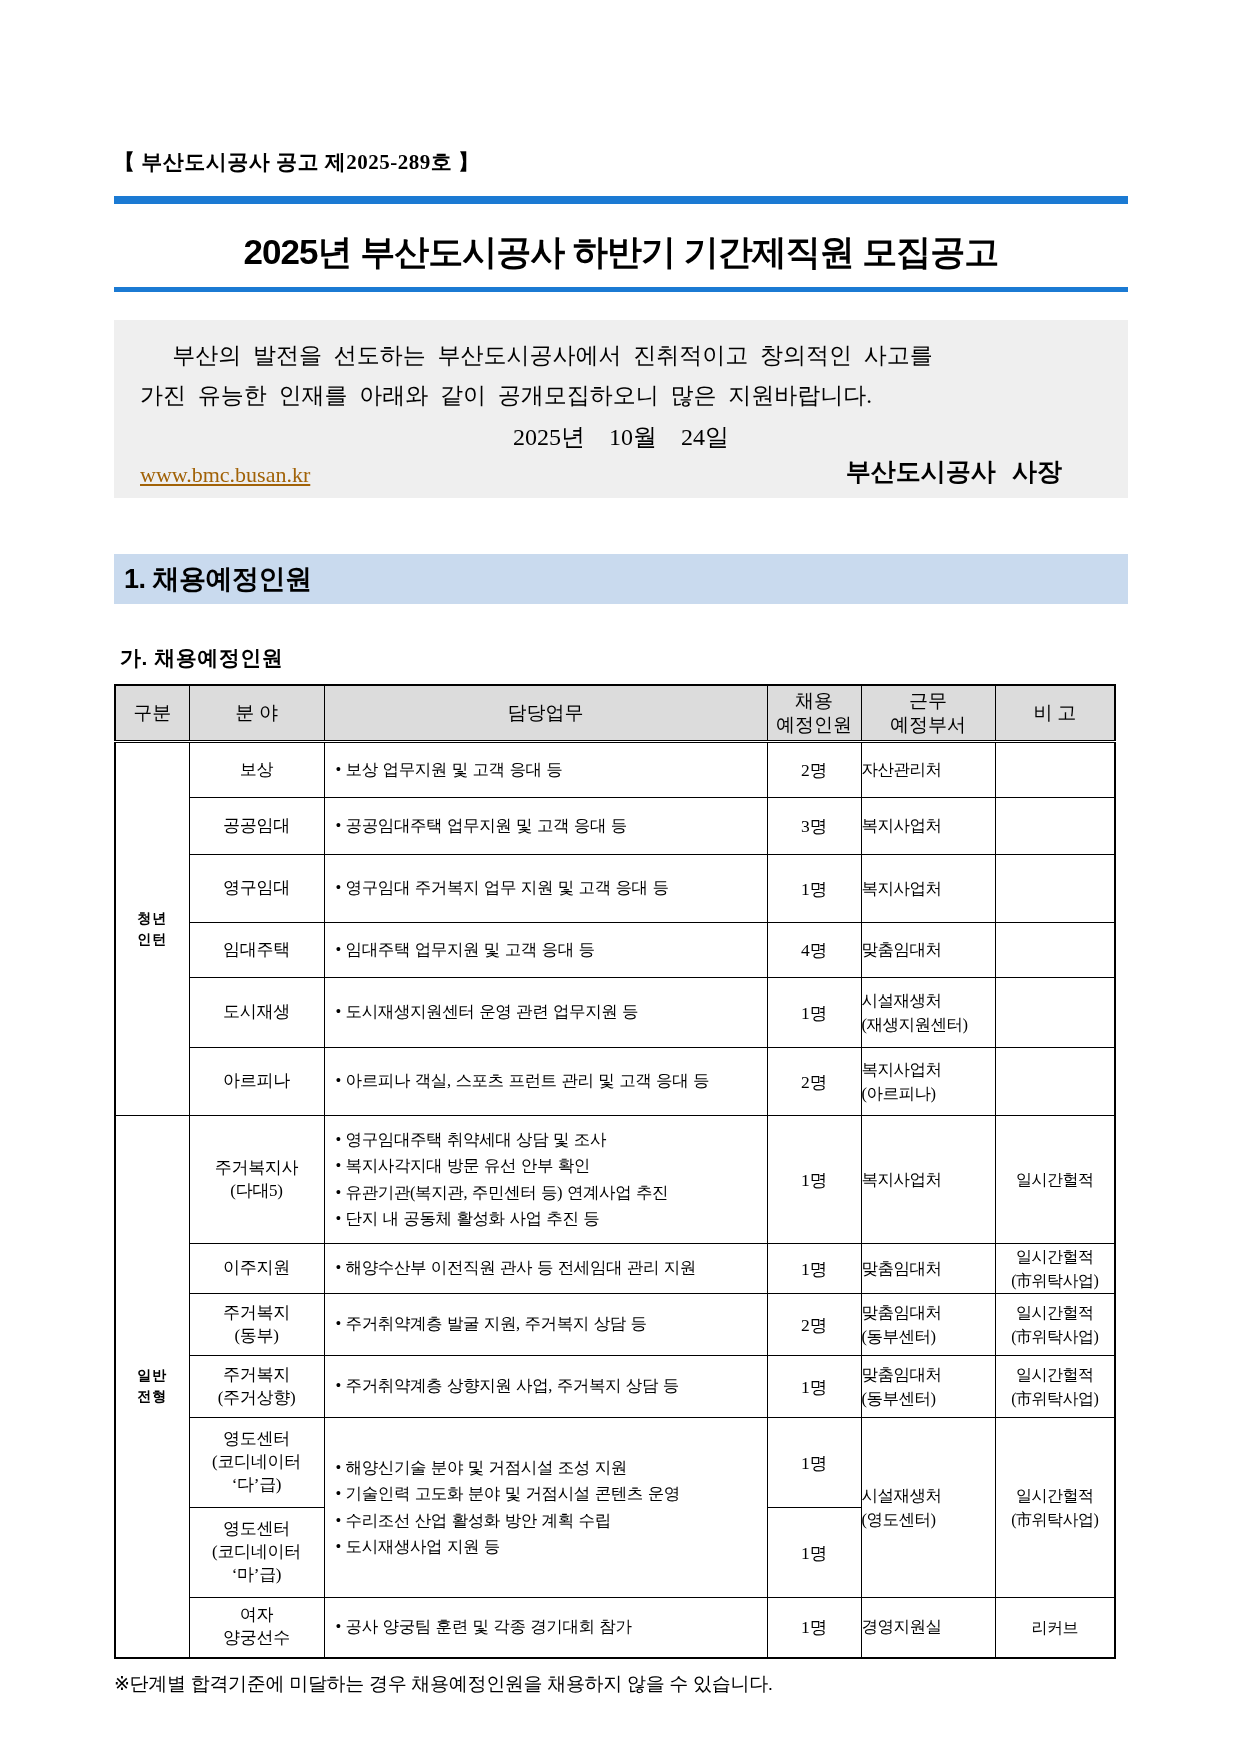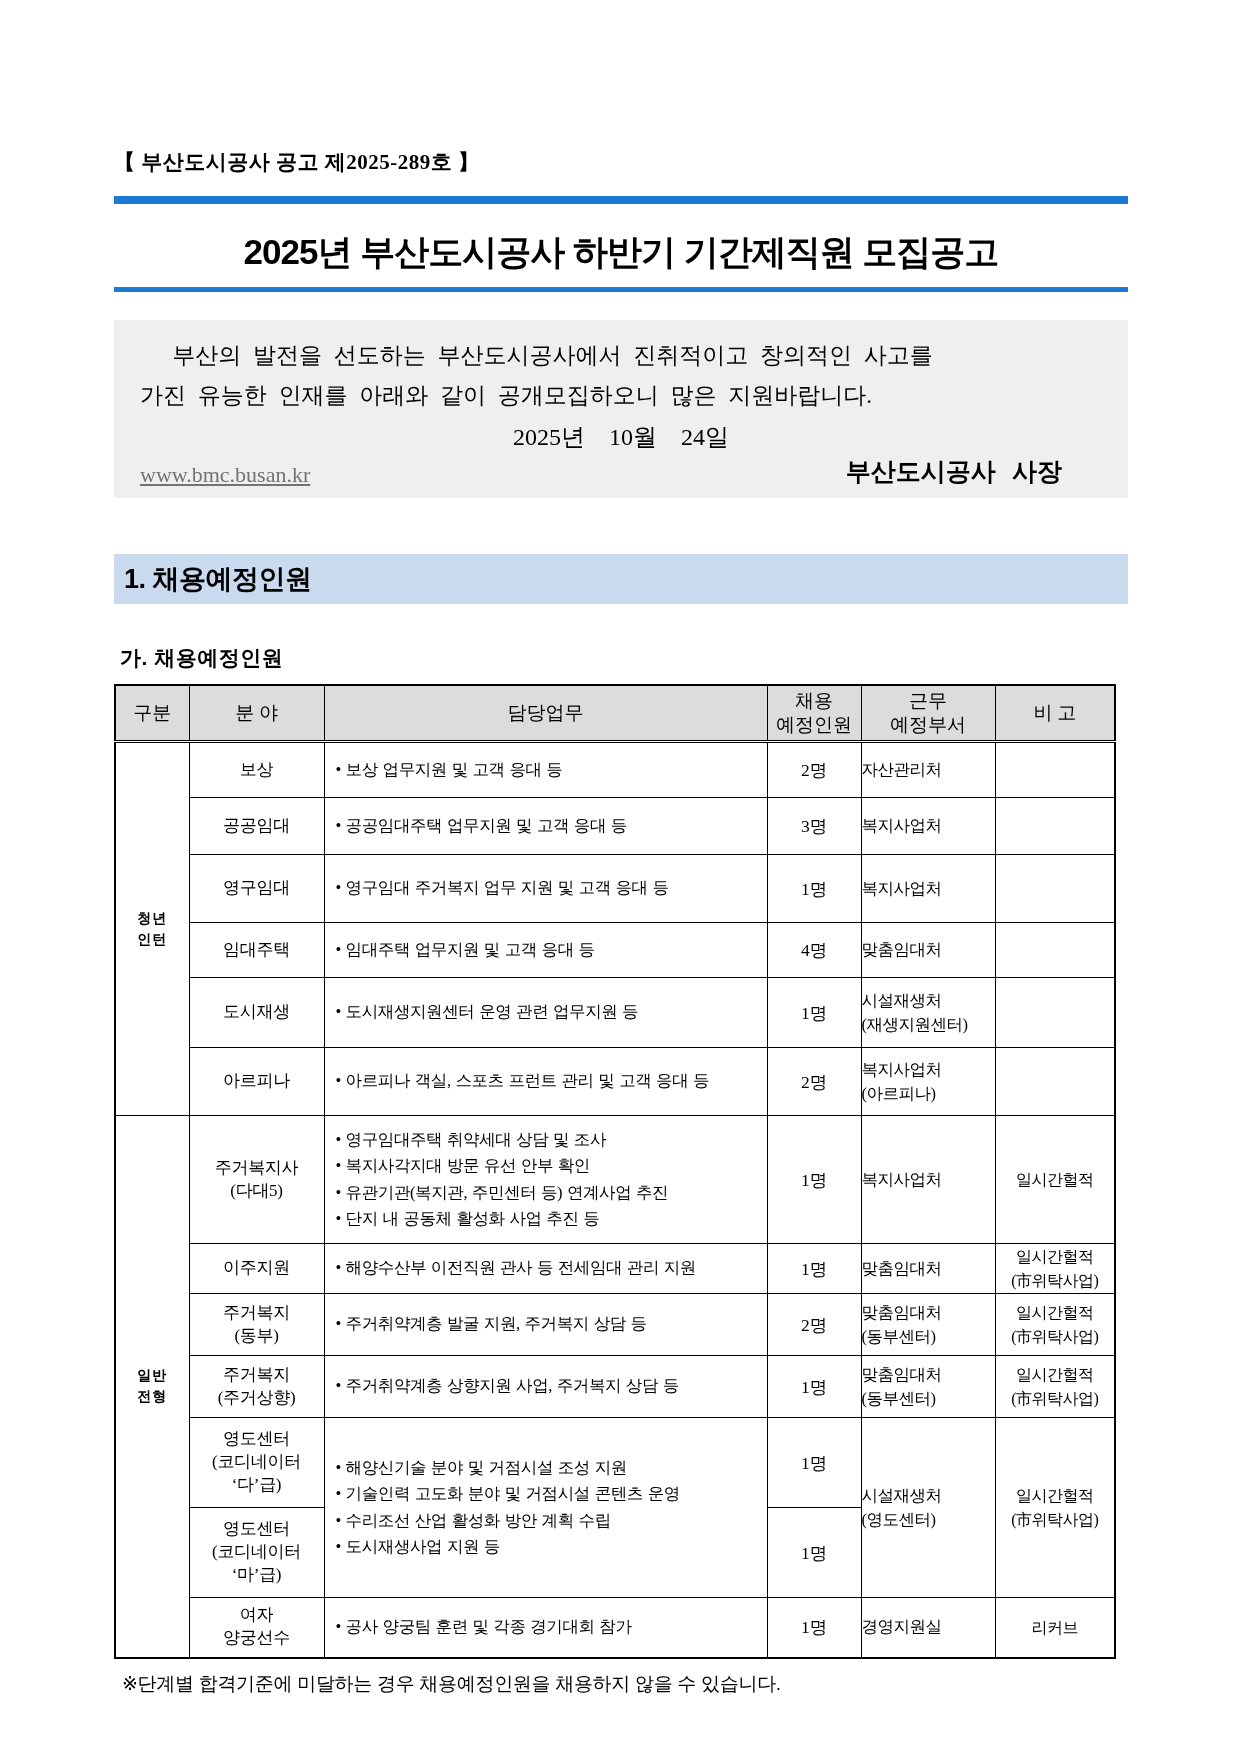--- a/index.html
+++ b/index.html
@@ -54,21 +54,21 @@
     margin-top: 4px;
   }
   .intro-footer {
     display: flex;
     justify-content: space-between;
     align-items: flex-end;
     margin-top: 2px;
   }
   .web-link {
     font-size: 22px;
-    color: #737373;
+    color: #a16207;
     text-decoration: underline;
     cursor: pointer;
   }
   .signer {
     font-size: 25px;
     font-weight: bold;
     word-spacing: 10px;
     padding-right: 40px;
   }
   .section-heading {
@@ -145,21 +145,20 @@
     text-align: center;
     font-size: 16px;
     line-height: 1.45;
     letter-spacing: -0.5px;
   }
   .footnote {
     margin-top: 12px;
     font-family: "Liberation Sans", "DejaVu Sans", sans-serif;
     font-size: 19px;
     letter-spacing: -0.3px;
-    margin-left: 8px;
   }
 </style>
 </head>
 <body>
 
 <div class="page">
 
   <div class="notice">【 부산도시공사 공고 제2025-289호 】</div>
 
   <div class="title-block">

